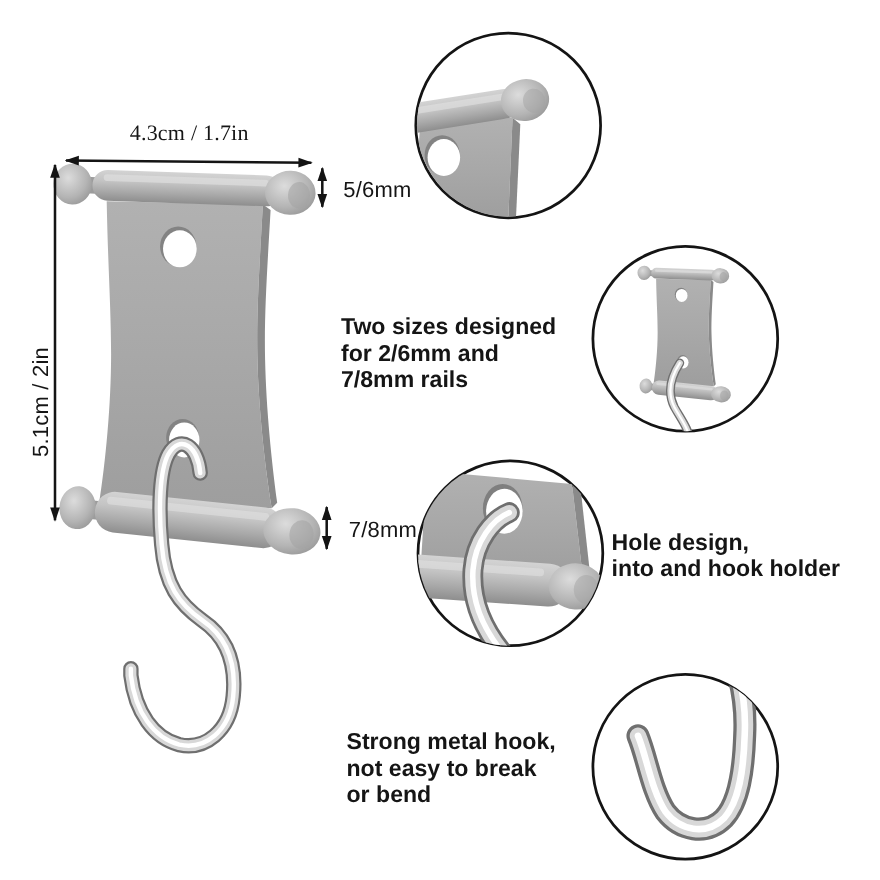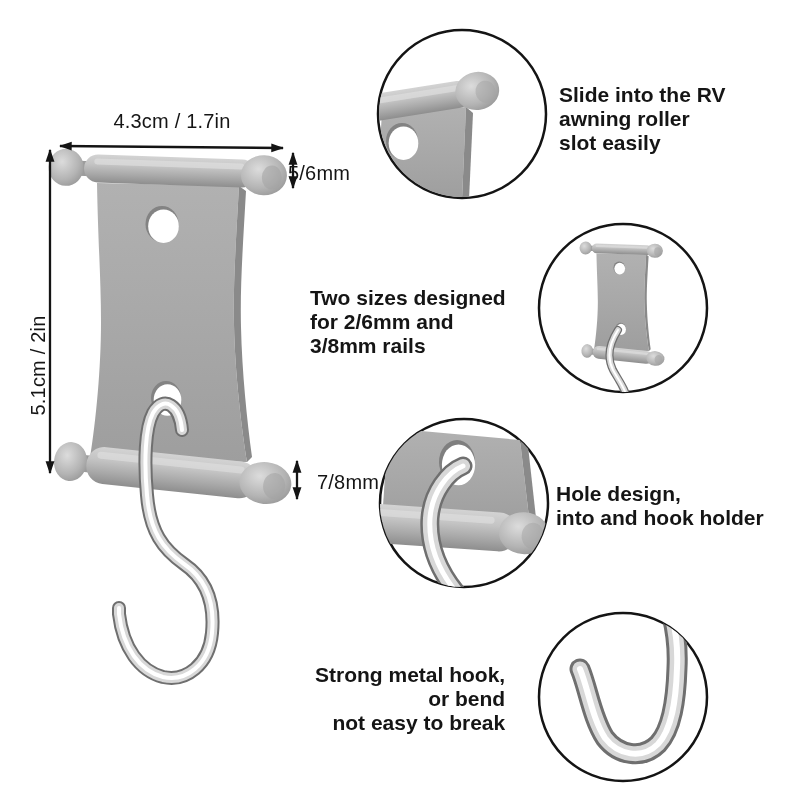--- a/index.html
+++ b/index.html
@@ -3,30 +3,30 @@
 <meta charset="utf-8">
 <style>
   html,body{margin:0;padding:0;background:#fff;}
   .canvas{
     position:relative;width:800px;height:800px;background:#fff;overflow:hidden;
     font-family:"Liberation Sans","DejaVu Sans",sans-serif;
   }
   .stage{position:absolute;left:0;top:0;}
   .label{position:absolute;color:#151515;}
   .dim{font-size:20px;font-weight:400;letter-spacing:0.2px;}
-  .dim-width{left:60px;top:110px;width:224px;text-align:center;}
+  .dim-width{left:60px;top:110px;width:224px;text-align:center;font-family:Liberation Serif, serif;}
   .dim-height{left:-82px;top:354px;width:240px;text-align:center;transform:rotate(-90deg);}
-  .rail-top{left:288px;top:162px;}
+  .rail-top{left:312px;top:162px;}
   .rail-bottom{left:303px;top:471px;margin-left:14px;}
   .callout{font-size:21px;line-height:24px;font-weight:700;color:#151515;}
   .callout div{white-space:nowrap;}
   .co1{left:559px;top:83px;}
   .co2{left:310px;top:286px;}
   .co3{left:556px;top:482px;}
-  .co4{left:315px;top:663px;text-align:right;}
+  .co4{left:315px;top:663px;}
 </style>
 </head>
 <body>
 
 <div class="canvas">
 
   <svg class="stage" width="800" height="800" viewBox="0 0 800 800" xmlns="http://www.w3.org/2000/svg" xmlns:xlink="http://www.w3.org/1999/xlink">
     <defs>
       <linearGradient id="railGrad" x1="0" y1="0" x2="0" y2="1">
         <stop offset="0" stop-color="#d3d3d3"></stop>
@@ -168,36 +168,31 @@
         <use href="#hookC4" xlink:href="#hookC4" stroke="#ffffff" stroke-width="6"></use>
       </g>
     </g>
   </svg>
 
   <div class="label dim dim-width">4.3cm / 1.7in</div>
   <div class="label dim dim-height">5.1cm / 2in</div>
   <div class="label dim rail-top">5/6mm</div>
   <div class="label dim rail-bottom">7/8mm</div>
 
-  <div class="label callout co1">
-    <div>Slide into the RV</div>
-    <div>awning roller</div>
-    <div>slot easily</div>
-  </div>
 
   <div class="label callout co2">
     <div>Two sizes designed</div>
     <div>for 2/6mm and</div>
-    <div>3/8mm rails</div>
+    <div>7/8mm rails</div>
   </div>
 
   <div class="label callout co3">
     <div>Hole design,</div>
     <div>into and hook holder</div>
   </div>
 
   <div class="label callout co4">
     <div>Strong metal hook,</div>
+    <div>not easy to break</div>
     <div>or bend</div>
-    <div>not easy to break</div>
   </div>
 
 </div>
 
 </body></html>

